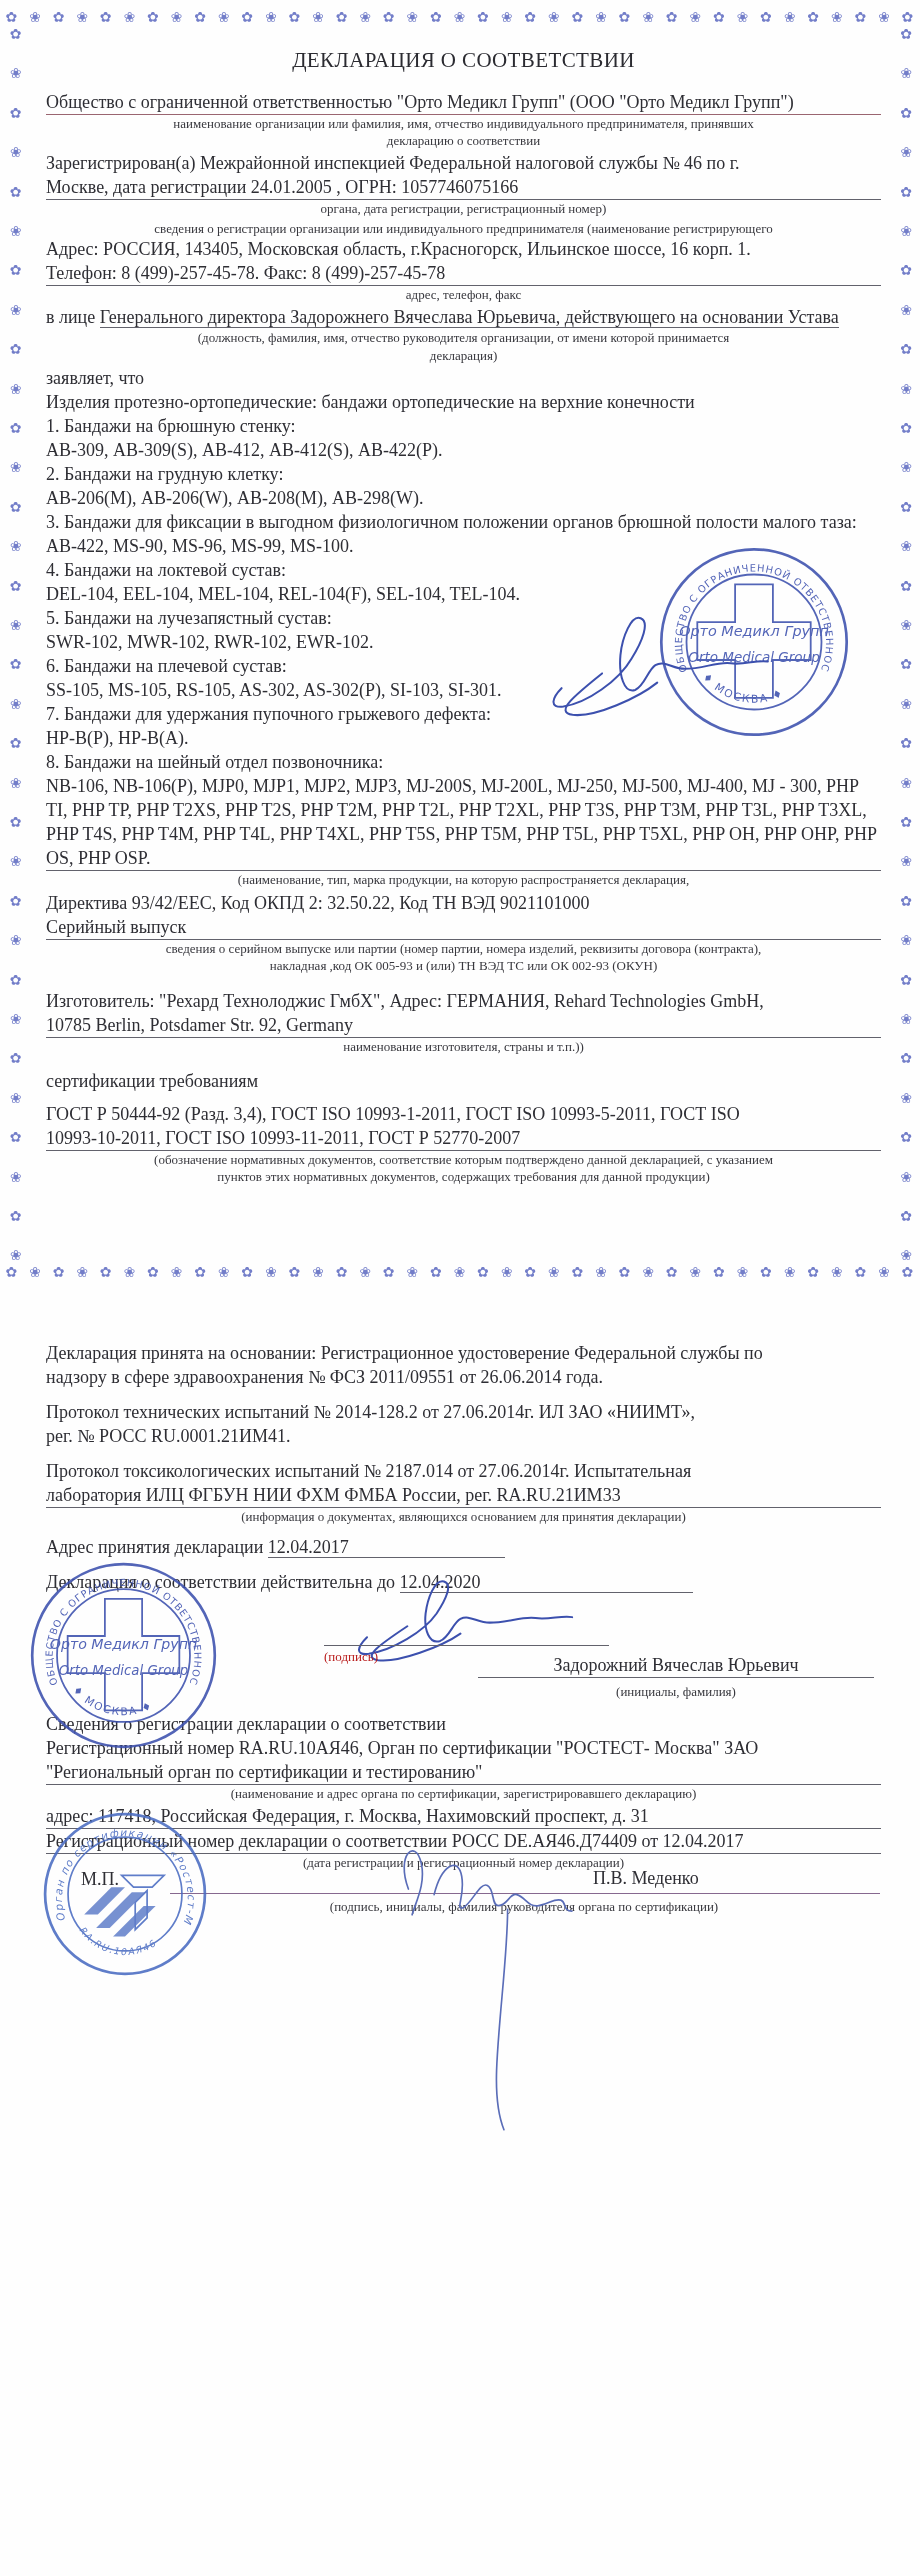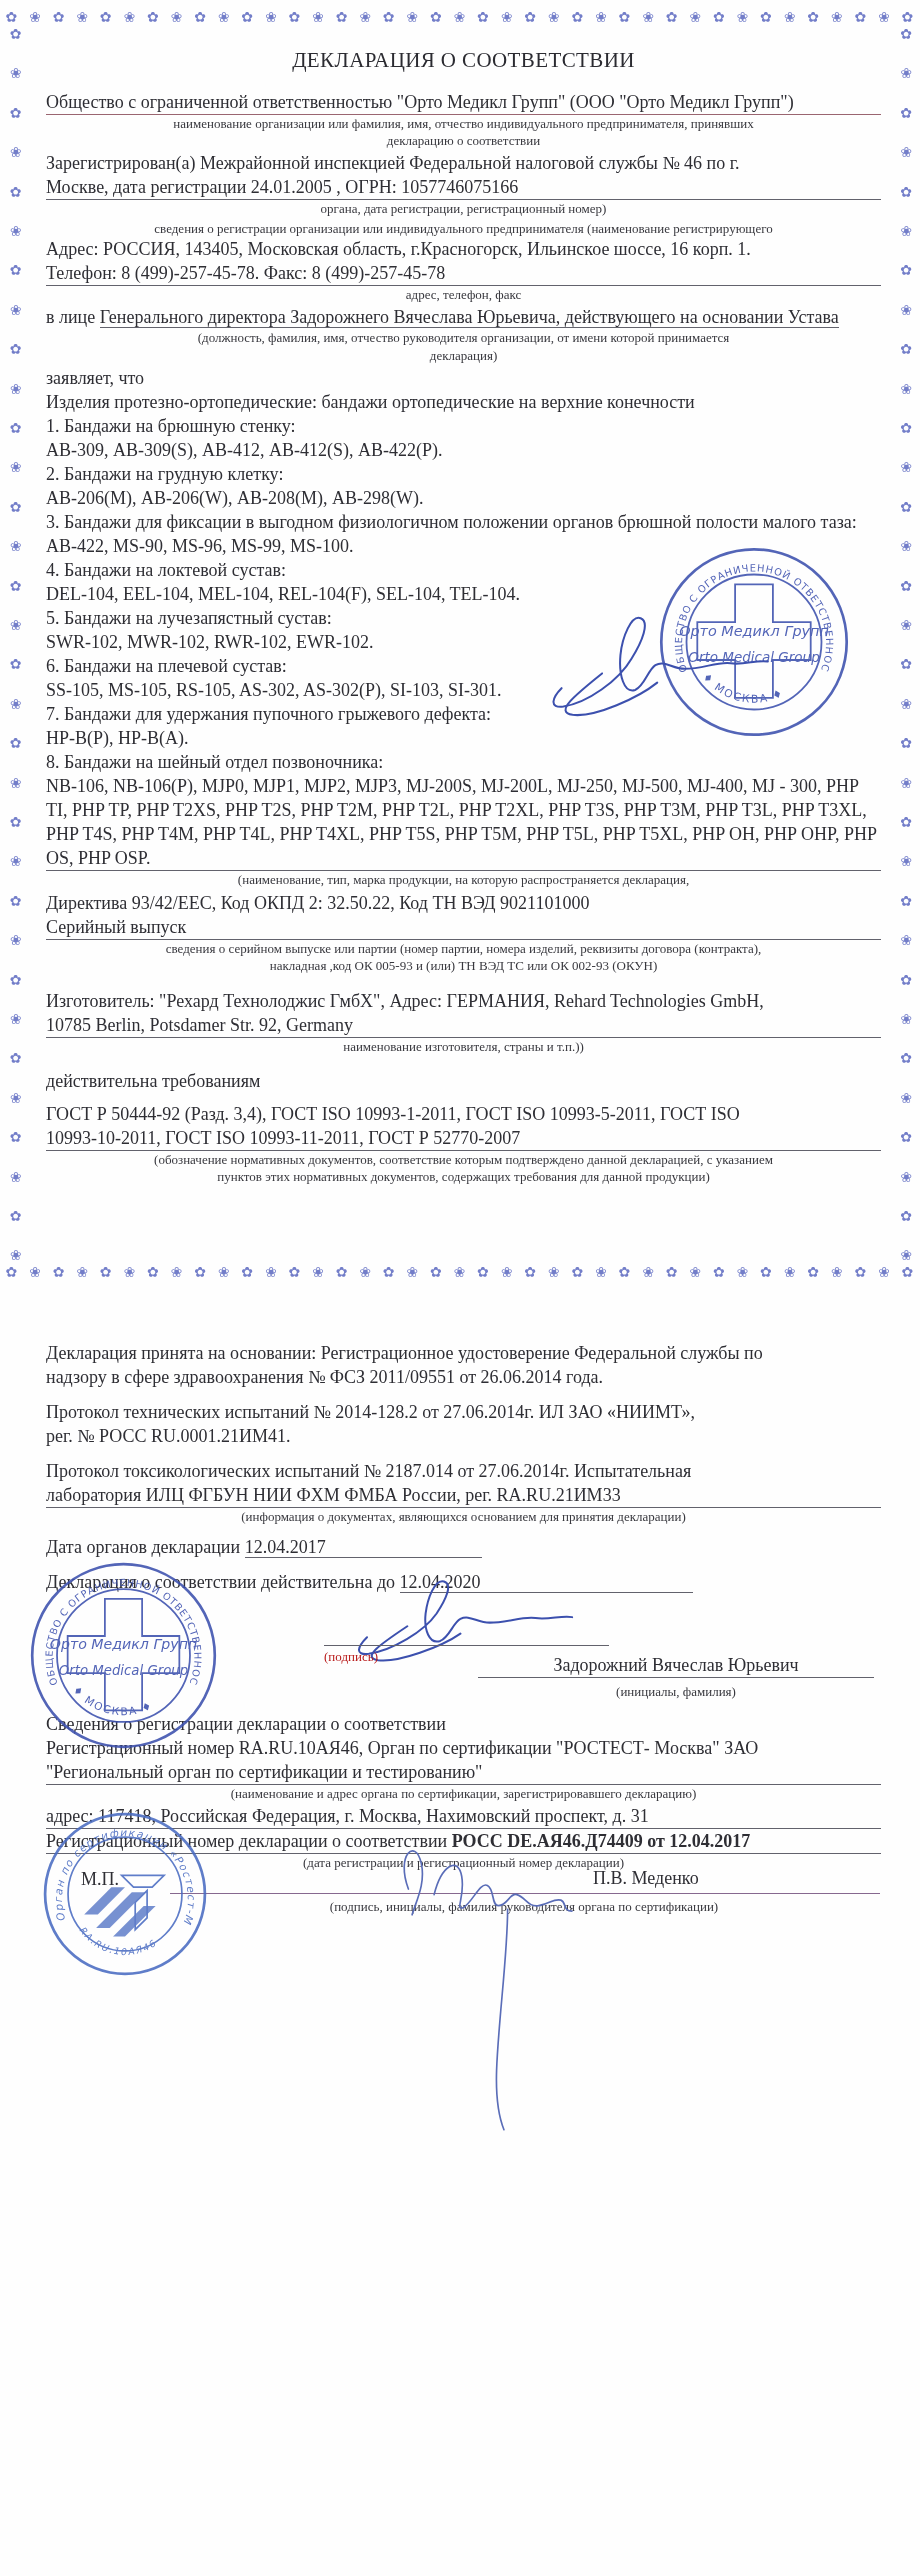--- a/index.html
+++ b/index.html
@@ -20,21 +20,21 @@
   .ln{font-size:18px;line-height:24px;}
   .u{border-bottom:1.3px solid #62626c;}
   .u-red{border-bottom-color:#9a6570;}
   .cap{font-size:13px;line-height:17.5px;text-align:center;color:#38383e;}
   .cap-gap{margin-bottom:1.8px;}
   .gap16{height:14.7px;} .gap14{height:13px;} .gap10{height:9.2px;} .gap12{height:11px;}
   .sp128{height:118px;}
   .uspan{border-bottom:1.3px solid #62626c;}
   .datespan{border-bottom:1.3px solid #62626c;padding-right:156px;}
   .datespan2{border-bottom:1.3px solid #62626c;padding-right:212px;}
-  .bold{font-weight:bold;}
+  .bold{font-weight:normal;}
   .para{margin-bottom:11px;}
   
   .abs{position:absolute;}
   .stamp{opacity:.88;}
   .sig-underline{position:absolute;border-top:1.3px solid #62626c;}
   .sign-caption{position:absolute;font-size:13px;color:#b91c1c;text-align:left;}
   .name-block{position:absolute;text-align:center;font-size:18px;line-height:24px;}
   .name-block .nm{border-bottom:1.3px solid #62626c;display:block;padding:0 9.2px;}
   .name-block .nc{font-size:13px;color:#38383e;padding-top:1.8px;display:block;}
   .mp-rule{position:absolute;border-top:1.5px solid #86688f;}
@@ -99,21 +99,21 @@
     <div class="ln u">Серийный выпуск</div>
     <div class="cap">сведения о серийном выпуске или партии (номер партии, номера изделий, реквизиты договора (контракта),</div>
     <div class="cap">накладная ,код ОК 005-93 и (или) ТН ВЭД ТС или ОК 002-93 (ОКУН)</div>
 
     <div class="gap16"></div>
     <div class="ln">Изготовитель: "Рехард Технолоджис ГмбХ", Адрес: ГЕРМАНИЯ, Rehard Technologies GmbH,</div>
     <div class="ln u">10785 Berlin, Potsdamer Str. 92, Germany</div>
     <div class="cap">наименование изготовителя, страны и т.п.))</div>
 
     <div class="gap14"></div>
-    <div class="ln">действительна требованиям</div>
+    <div class="ln">сертификации требованиям</div>
     <div class="gap10"></div>
     <div class="ln">ГОСТ Р 50444-92 (Разд. 3,4), ГОСТ  ISO 10993-1-2011, ГОСТ  ISO 10993-5-2011, ГОСТ  ISO</div>
     <div class="ln u">10993-10-2011, ГОСТ  ISO 10993-11-2011, ГОСТ Р 52770-2007</div>
     <div class="cap">(обозначение нормативных документов, соответствие которым подтверждено данной декларацией, с указанием</div>
     <div class="cap">пунктов этих нормативных документов, содержащих требования для данной продукции)</div>
   </div>
 
   <svg class="abs stamp" style="left:655px;top:543px;color:#3c50ae;" width="198" height="198" viewBox="0 0 220 220">
     <circle cx="110" cy="110" r="103" fill="none" stroke="currentColor" stroke-width="3"></circle>
     <circle cx="110" cy="110" r="75" fill="none" stroke="currentColor" stroke-width="2"></circle>
@@ -141,21 +141,21 @@
     <div class="para">
       <div class="ln">Протокол  технических испытаний № 2014-128.2 от 27.06.2014г. ИЛ ЗАО «НИИМТ»,</div>
       <div class="ln">рег. № РОСС RU.0001.21ИМ41.</div>
     </div>
     <div>
       <div class="ln">Протокол токсикологических испытаний № 2187.014 от 27.06.2014г. Испытательная</div>
       <div class="ln u">лаборатория ИЛЦ ФГБУН НИИ ФХМ ФМБА России, рег. RA.RU.21ИМ33</div>
     </div>
     <div class="cap">(информация о документах, являющихся основанием для принятия декларации)</div>
     <div class="gap10"></div>
-    <div class="ln"><span>Дата органов декларации </span><span class="datespan">12.04.2017</span></div>
+    <div class="ln"><span>Адрес принятия декларации </span><span class="datespan">12.04.2017</span></div>
     <div class="gap12"></div>
     <div class="ln"><span>Декларация о соответствии действительна до </span><span class="datespan2">12.04.2020</span></div>
     <div class="sp128"></div>
     <div class="ln">Сведения о регистрации декларации о соответствии</div>
     <div class="ln">Регистрационный номер RA.RU.10АЯ46, Орган по сертификации "РОСТЕСТ- Москва" ЗАО</div>
     <div class="ln u">"Региональный орган по сертификации и тестированию"</div>
     <div class="cap cap-gap">(наименование и адрес органа по сертификации, зарегистрировавшего декларацию)</div>
     <div class="ln u">адрес: 117418, Российская Федерация, г. Москва, Нахимовский проспект, д. 31</div>
     <div class="ln u"><span>Регистрационный номер декларации о соответствии </span><span class="bold">РОСС DE.АЯ46.Д74409 от 12.04.2017</span></div>
     <div class="cap">(дата регистрации и регистрационный номер декларации)</div>

